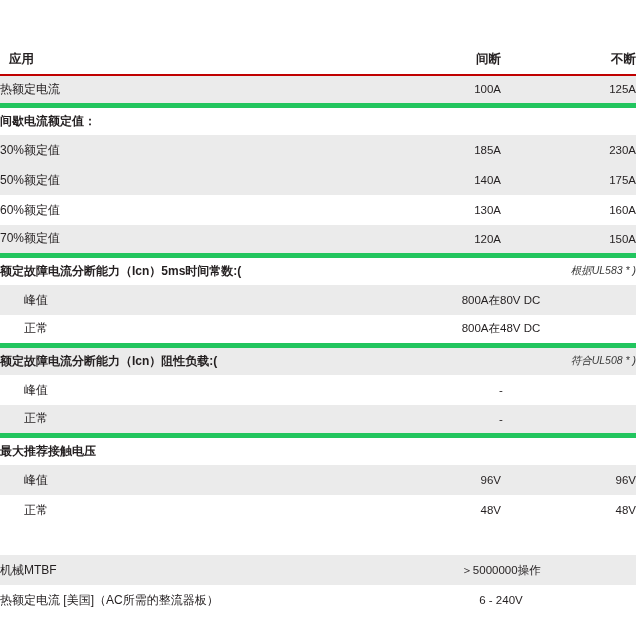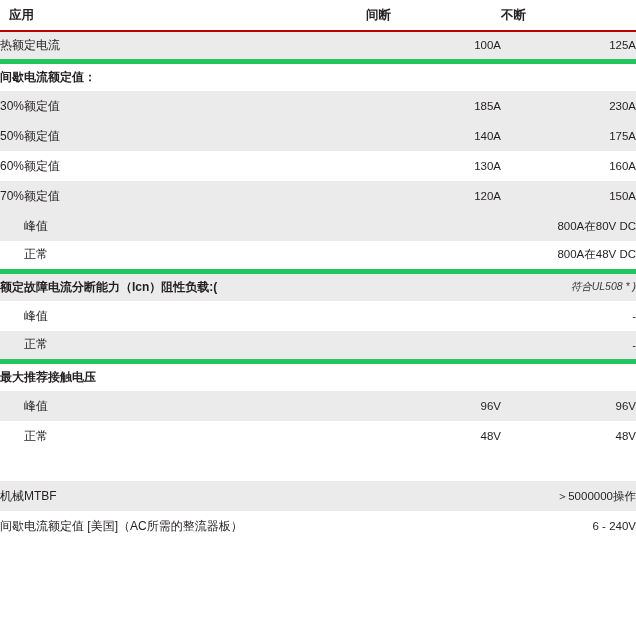--- a/index.html
+++ b/index.html
@@ -12,58 +12,59 @@
     height: 638px;
     font-family: "Liberation Sans", sans-serif;
     color: #231f20;
     font-size: 12px;
     overflow: hidden;
   }
   table.spec {
     width: 636px;
     border-collapse: collapse;
     table-layout: fixed;
+    margin-top: 44px;
   }
   table.spec td, table.spec th {
     padding: 0;
     margin: 0;
     vertical-align: middle;
   }
   .col-label { width: 366px; }
   .col-a { width: 135px; }
   .col-b { width: 135px; }
 
   tr.header-row th {
     height: 30px;
     font-weight: bold;
     font-size: 12.5px;
     color: #231f20;
     border-bottom: 2px solid #c00000;
     background: #ffffff;
-    text-align: left;
+    text-align: right;
   }
   tr.header-row th.lbl {
     text-align: left;
     padding-left: 9px;
   }
 
   td.lbl {
     text-align: left;
     padding-left: 9px;
     font-size: 12px;
   }
   td.lbl.indent {
     padding-left: 24px;
   }
   td.val {
     text-align: right;
     font-size: 11.5px;
   }
   td.val.wide {
-    text-align: right;
+    text-align: center;
   }
 
   tr.r {
     height: 30px;
   }
   tr.shade td {
     background: #ebebeb;
   }
   tr.plain td {
     background: #ffffff;
@@ -137,20 +138,24 @@
       <td class="val">130A</td>
       <td class="val">160A</td>
     </tr>
 
     <tr class="r shade">
       <td class="lbl">70%额定值</td>
       <td class="val">120A</td>
       <td class="val">150A</td>
     </tr>
 
+    <tr class="r plain sep">
+      <td class="lbl bold">额定故障电流分断能力（Icn）5ms时间常数:(</td>
+      <td class="note" colspan="2">根据UL583 * )</td>
+    </tr>
 
     <tr class="r shade">
       <td class="lbl indent">峰值</td>
       <td class="val wide" colspan="2">800A在80V DC</td>
     </tr>
 
     <tr class="r plain">
       <td class="lbl indent">正常</td>
       <td class="val wide" colspan="2">800A在48V DC</td>
     </tr>
@@ -194,18 +199,18 @@
       <td class="val"></td>
       <td class="val"></td>
     </tr>
 
     <tr class="r shade">
       <td class="lbl">机械MTBF</td>
       <td class="val wide" colspan="2">＞5000000操作</td>
     </tr>
 
     <tr class="r plain">
-      <td class="lbl">间歇电流额定值 [美国]（AC所需的整流器板）</td>
+      <td class="lbl">热额定电流 [美国]（AC所需的整流器板）</td>
       <td class="val wide" colspan="2">6 - 240V</td>
     </tr>
 
   </tbody>
 </table>
 
 </body></html>

